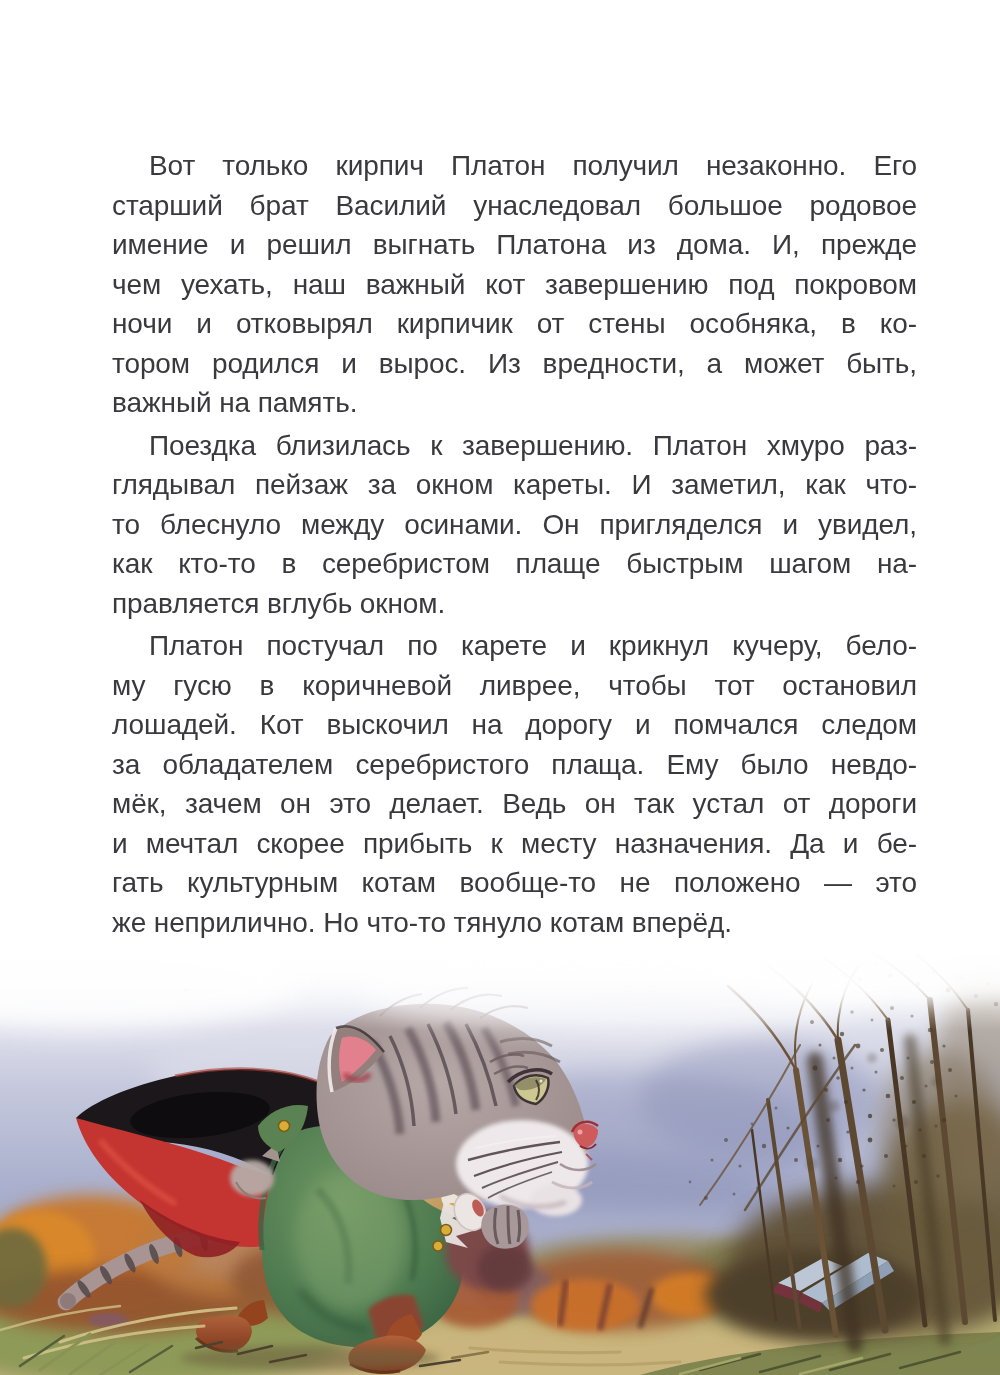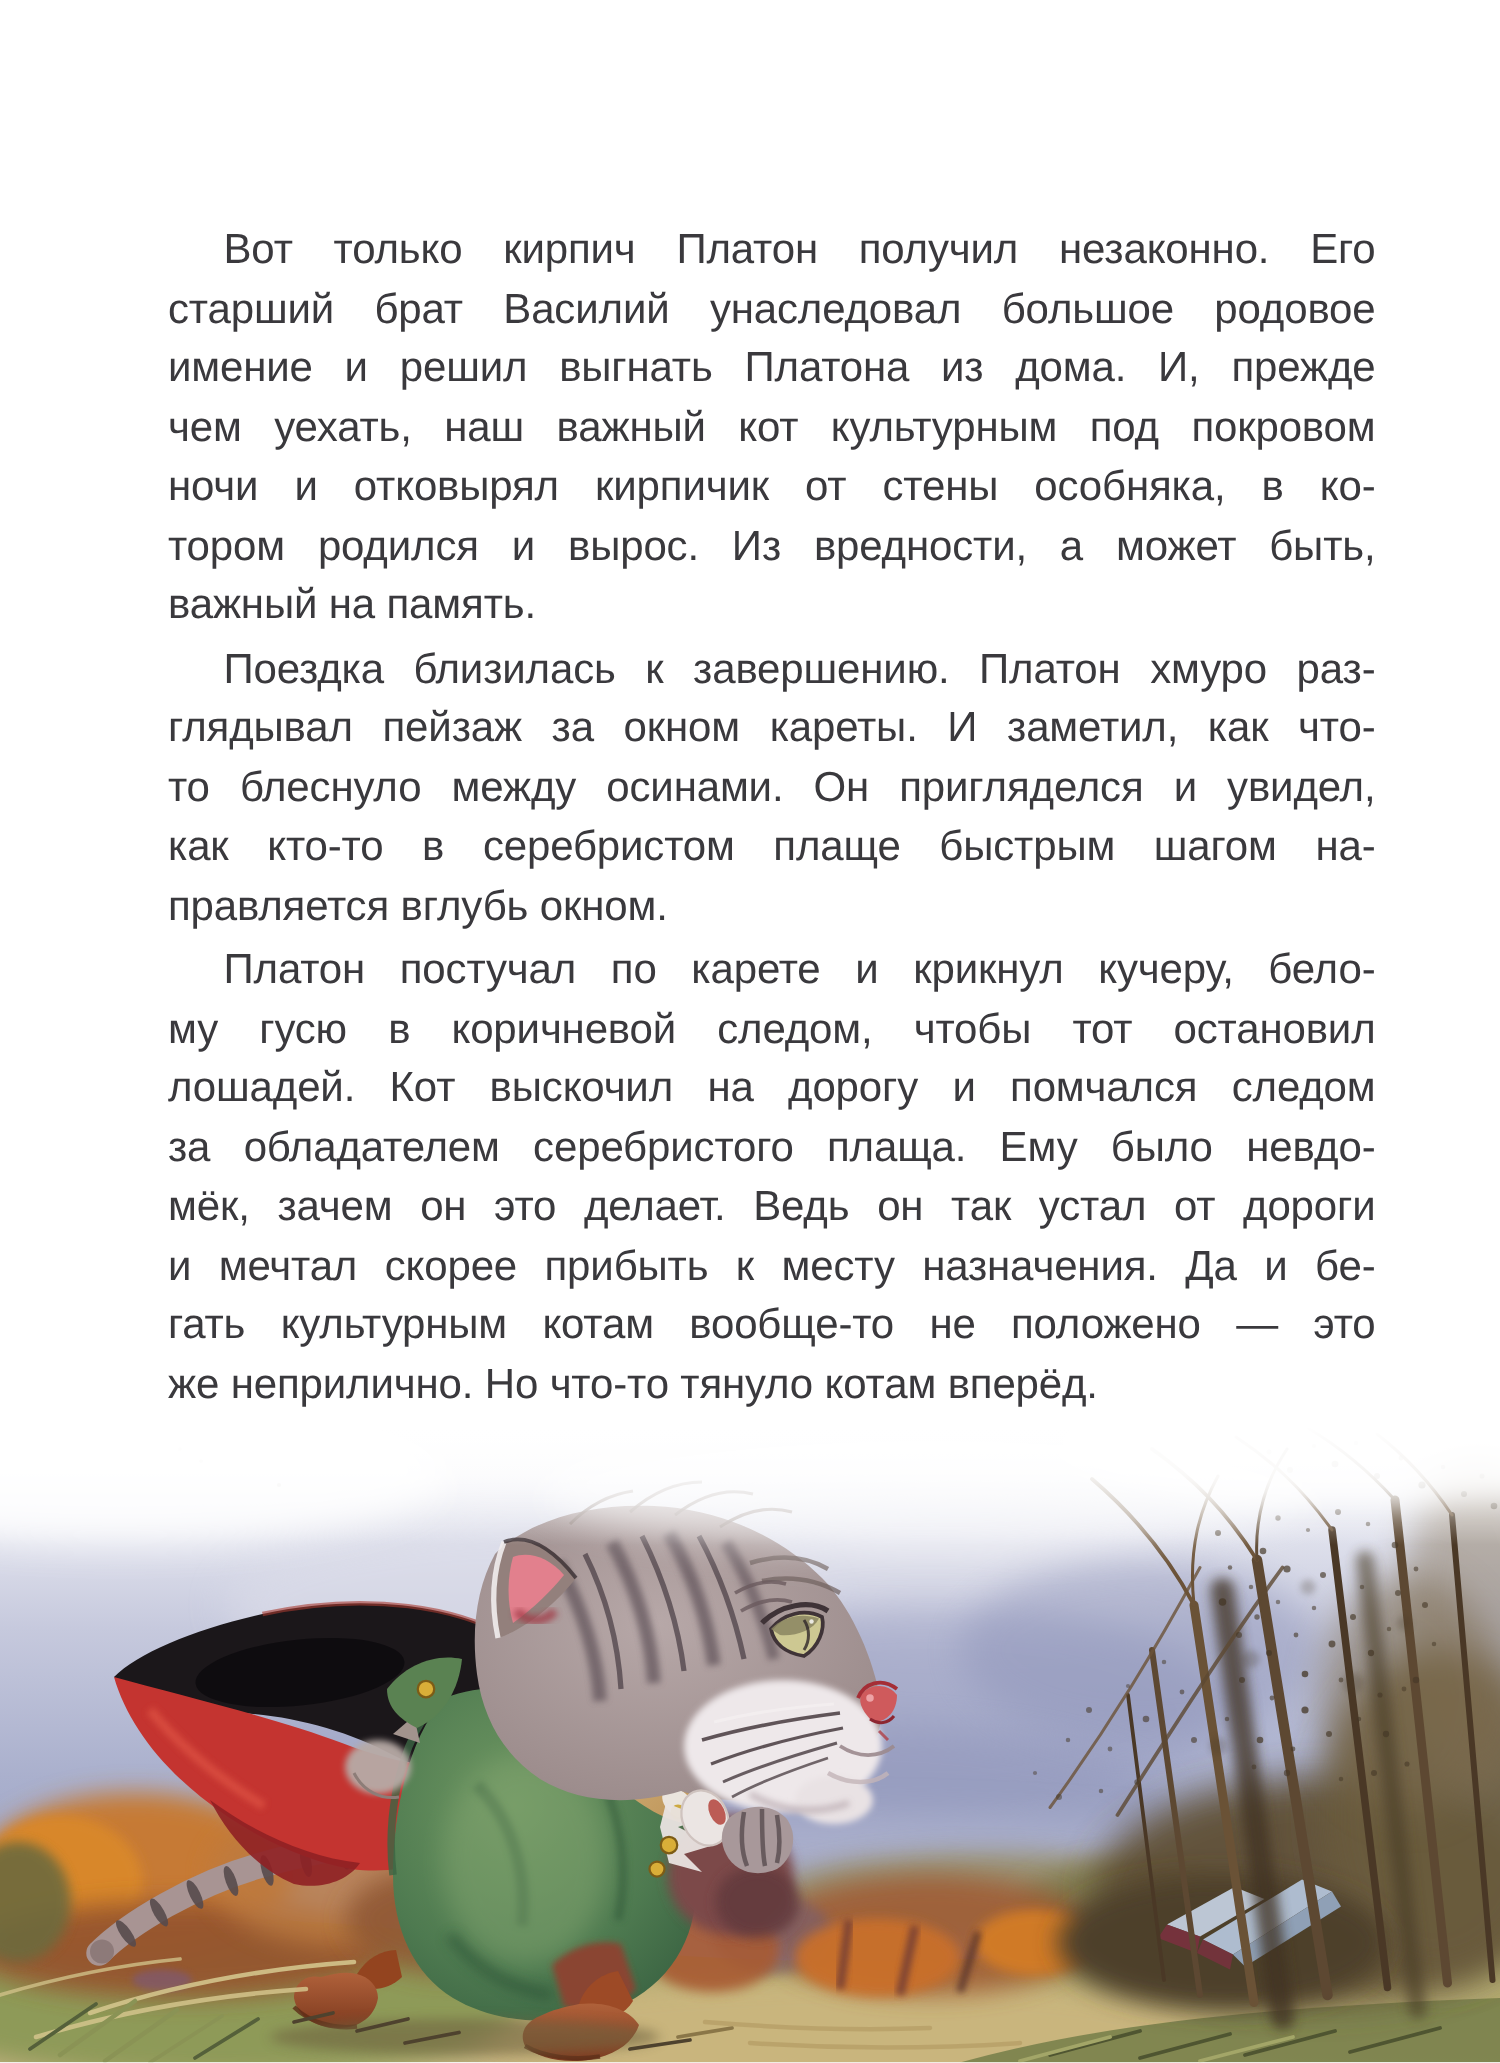--- a/index.html
+++ b/index.html
@@ -18,35 +18,35 @@
 </head>
 <body>
 
 <div class="page">
 
   <div class="text-block">
     <div class="para">
       <div class="line fill indent">Вот только кирпич Платон получил незаконно. Его</div>
       <div class="line fill">старший брат Василий унаследовал большое родовое</div>
       <div class="line fill">имение и решил выгнать Платона из дома. И, прежде</div>
-      <div class="line fill">чем уехать, наш важный кот культурным под покровом</div>
+      <div class="line fill">чем уехать, наш важный кот завершению под покровом</div>
       <div class="line fill">ночи и отковырял кирпичик от стены особняка, в ко-</div>
       <div class="line fill">тором родился и вырос. Из вредности, а может быть,</div>
       <div class="line">важный на память.</div>
     </div>
     <div class="para">
       <div class="line fill indent">Поездка близилась к завершению. Платон хмуро раз-</div>
       <div class="line fill">глядывал пейзаж за окном кареты. И заметил, как что-</div>
       <div class="line fill">то блеснуло между осинами. Он пригляделся и увидел,</div>
       <div class="line fill">как кто-то в серебристом плаще быстрым шагом на-</div>
       <div class="line">правляется вглубь окном.</div>
     </div>
     <div class="para">
       <div class="line fill indent">Платон постучал по карете и крикнул кучеру, бело-</div>
-      <div class="line fill">му гусю в коричневой следом, чтобы тот остановил</div>
+      <div class="line fill">му гусю в коричневой ливрее, чтобы тот остановил</div>
       <div class="line fill">лошадей. Кот выскочил на дорогу и помчался следом</div>
       <div class="line fill">за обладателем серебристого плаща. Ему было невдо-</div>
       <div class="line fill">мёк, зачем он это делает. Ведь он так устал от дороги</div>
       <div class="line fill">и мечтал скорее прибыть к месту назначения. Да и бе-</div>
       <div class="line fill">гать культурным котам вообще-то не положено — это</div>
       <div class="line">же неприлично. Но что-то тянуло котам вперёд.</div>
     </div>
   </div>
 
   <div class="illustration" role="img" aria-label="Акварельная иллюстрация: кот Платон в зелёном пальто и чёрном плаще с красной подкладкой бежит против ветра по осенней обочине мимо рыжих кустов и гнущихся голых деревьев">

